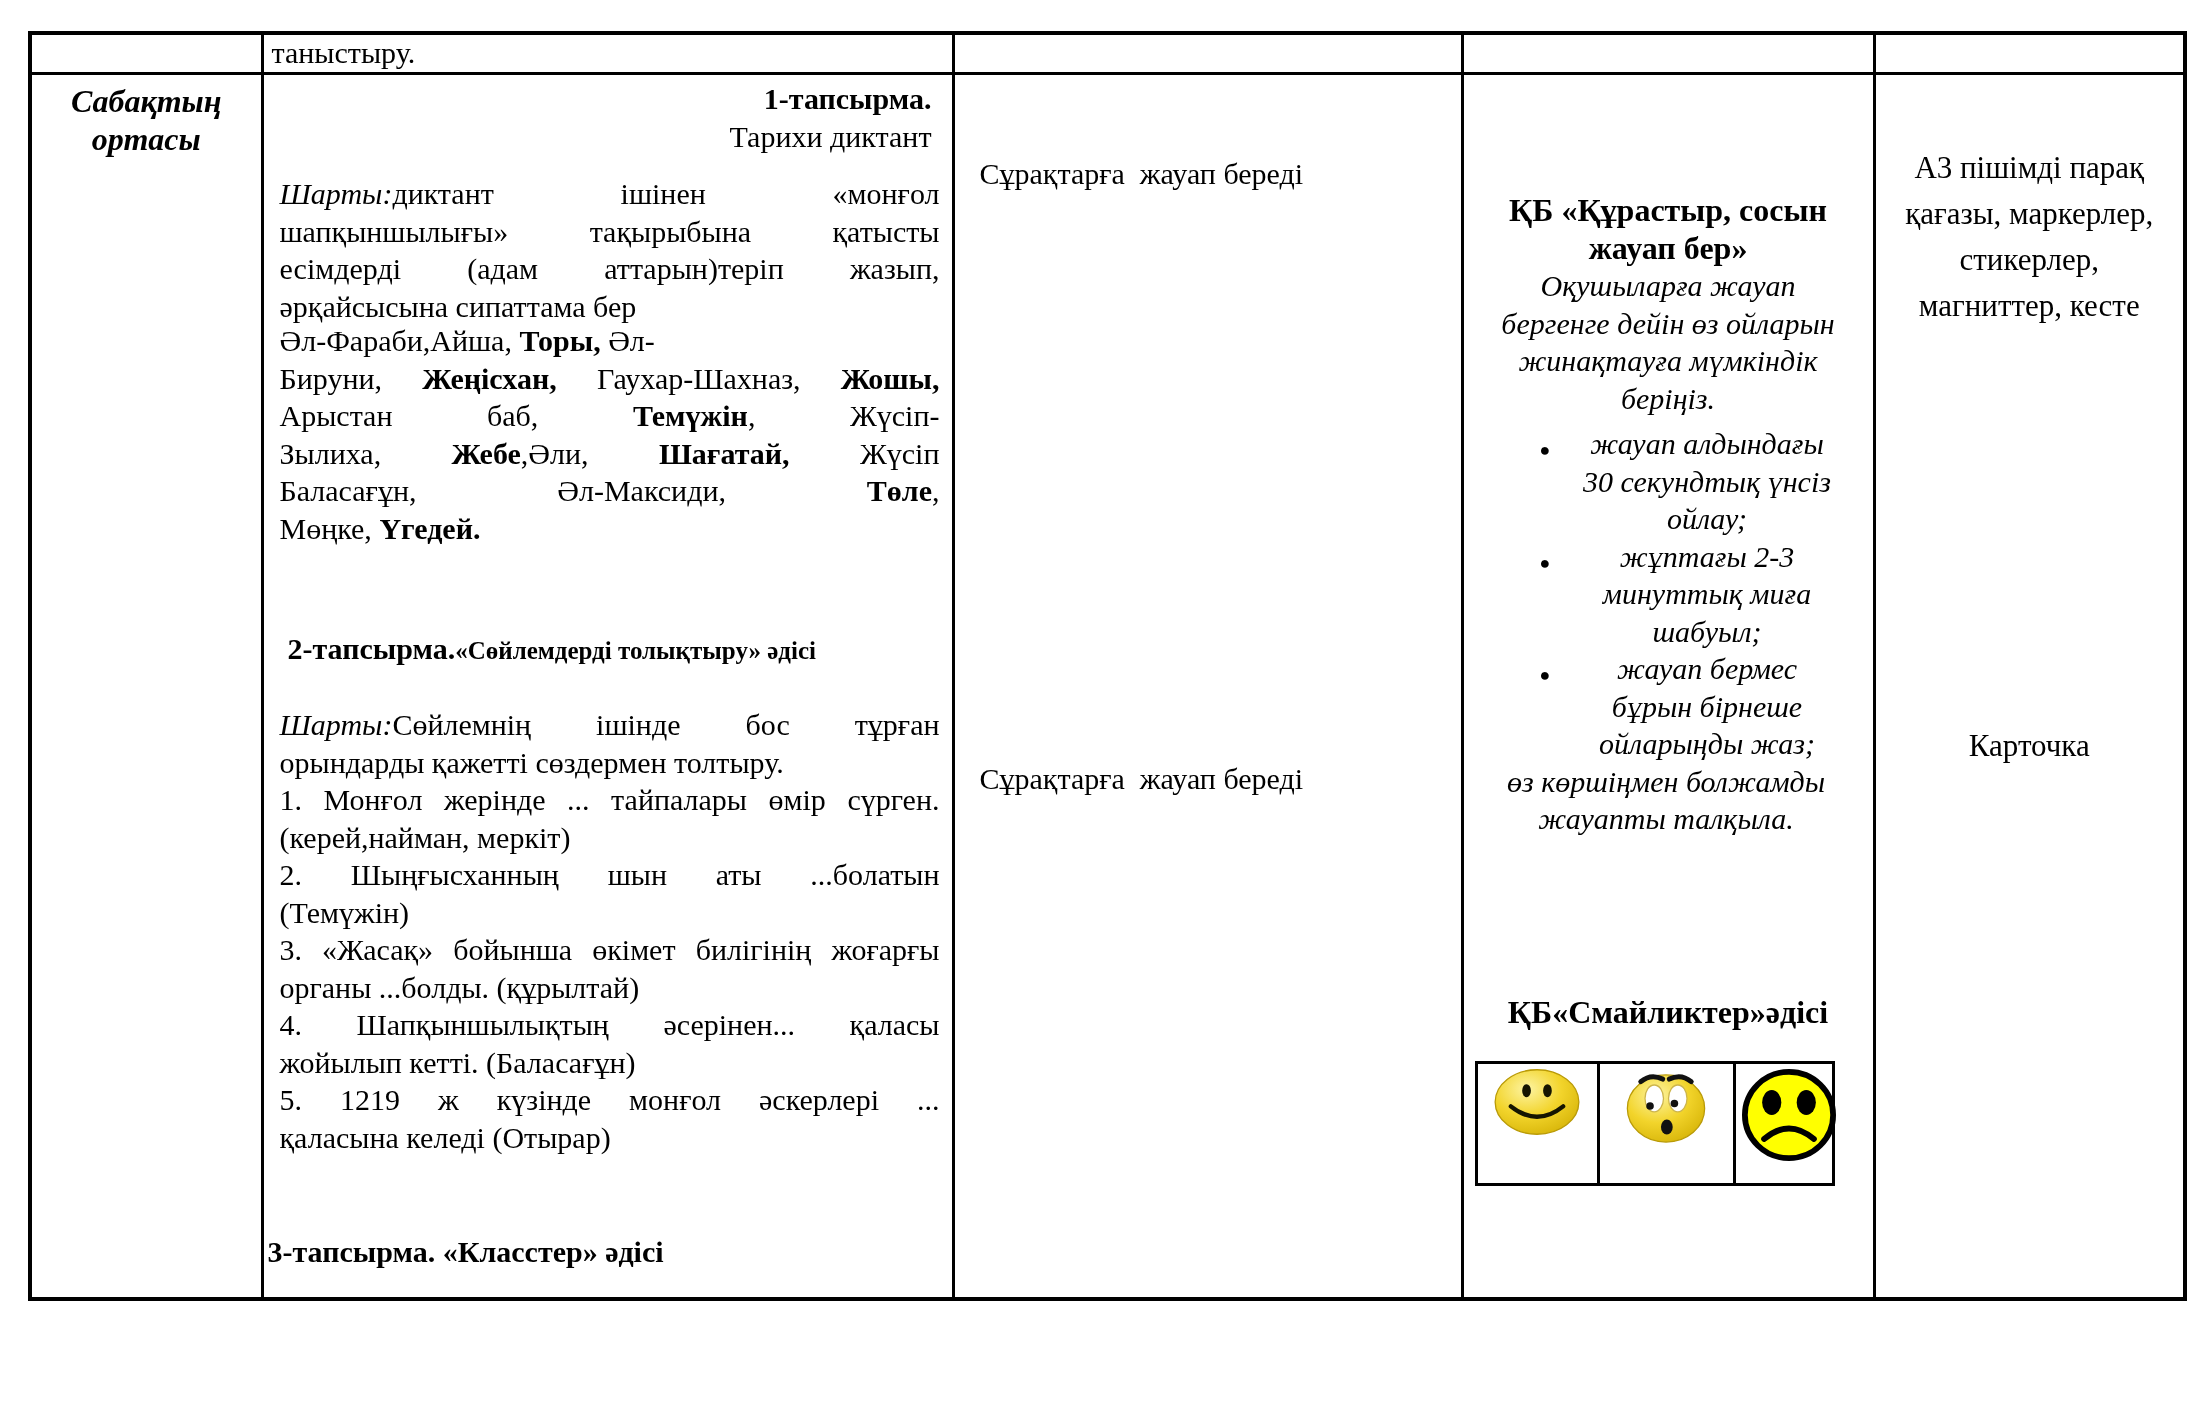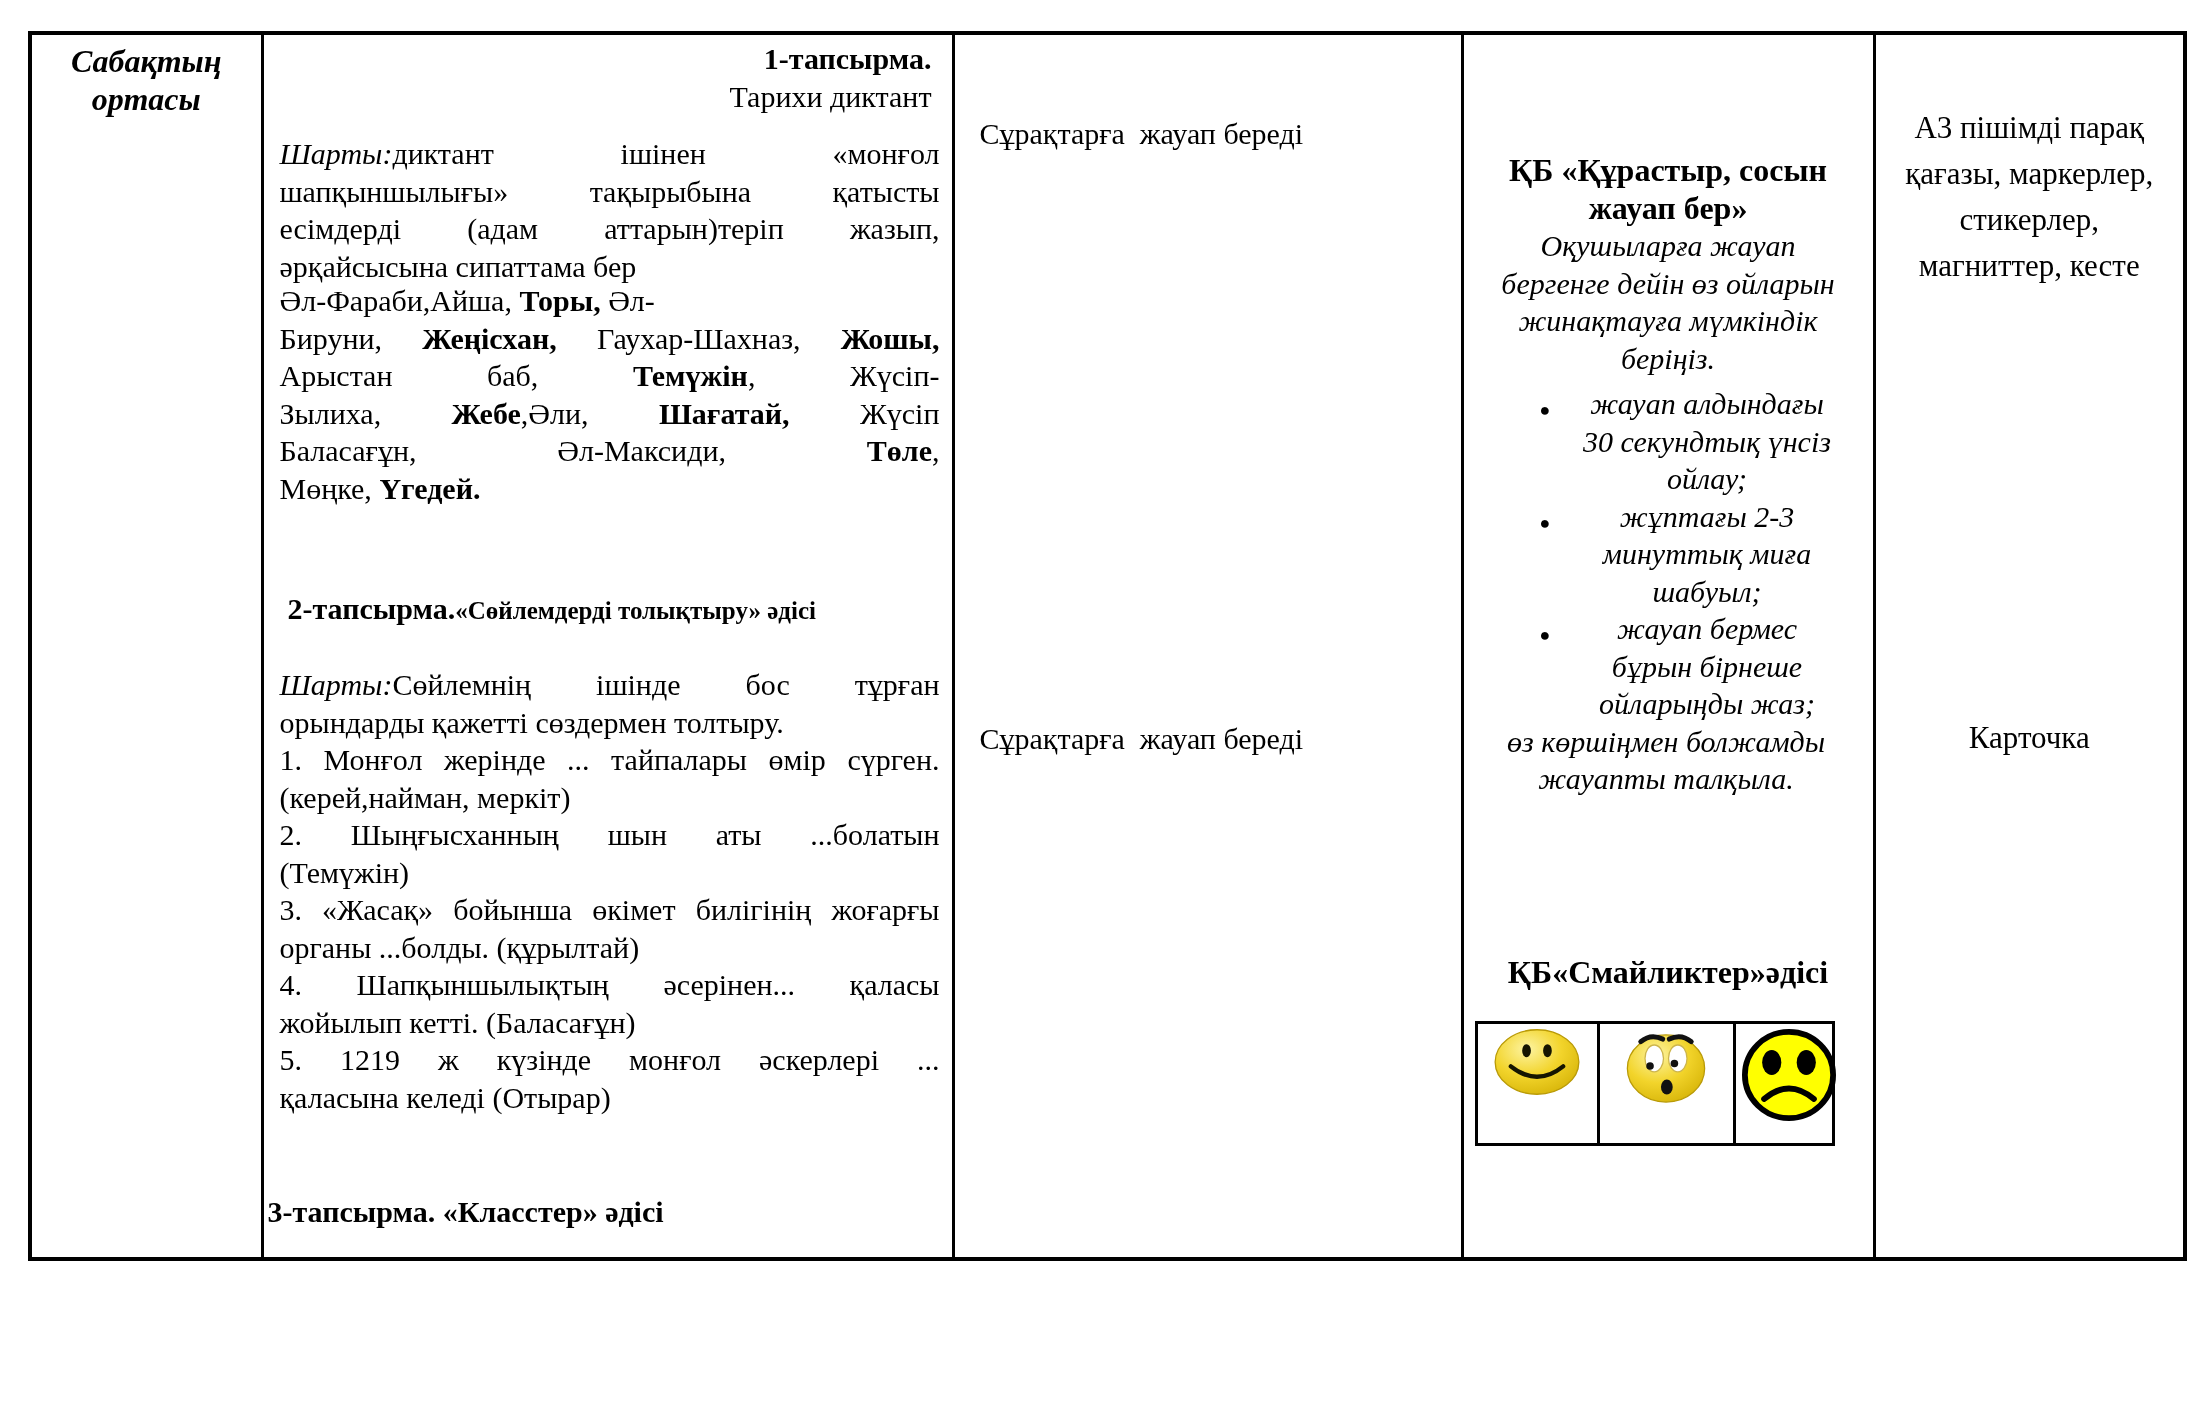--- a/index.html
+++ b/index.html
@@ -66,21 +66,21 @@
     border-collapse:collapse; table-layout:fixed; background:#fff;
   }
   table.smileys td { border:3px solid #000; text-align:center; vertical-align:top; overflow:visible; }
   tr.sm-img td { height:115px; padding-top:4px; }
   tr.sm-cap td { height:112px; font-size:26px; line-height:30px; padding-top:3px; }
   td.cap-mid { line-height:45px; padding-top:8px; }
   .sad-wrap { display:inline-block; margin-right:-14px; margin-left:-4px; }
 
   
   .materials { left:2px; right:2px; top:70px; font-size:31px; line-height:46px; text-align:center; }
-  .card { left:0; right:0; top:653px; font-size:31px; text-align:center;margin-top:32px; }
+  .card { left:0; right:0; top:653px; font-size:31px; text-align:center; }
 </style>
 </head>
 <body>
 
 <div class="page">
 
   <svg width="0" height="0" style="position:absolute">
     <defs>
       <radialGradient id="gGloss" cx="38%" cy="30%" r="75%">
         <stop offset="0%" stop-color="#fdf4a2"></stop>
@@ -93,20 +93,29 @@
   <table class="main">
     <colgroup>
       <col style="width:232px">
         <col style="width:691px">
         <col style="width:509px">
       <col style="width:412px">
         <col style="width:311px">
     </colgroup>
 
     <tbody>
+        <tr class="r1">
+      <td></td>
+      <td>
+        <div class="abs intro-cell-text">таныстыру.</div>
+      </td>
+      <td></td>
+      <td></td>
+      <td></td>
+    </tr>
 
     <tr class="r2">
 
       <td>
         <div class="abs col1-title">Сабақтың<br>ортасы</div>
       </td>
 
       <td>
         <div class="abs t1-block">
           <div class="t1-head">1-тапсырма.</div>

